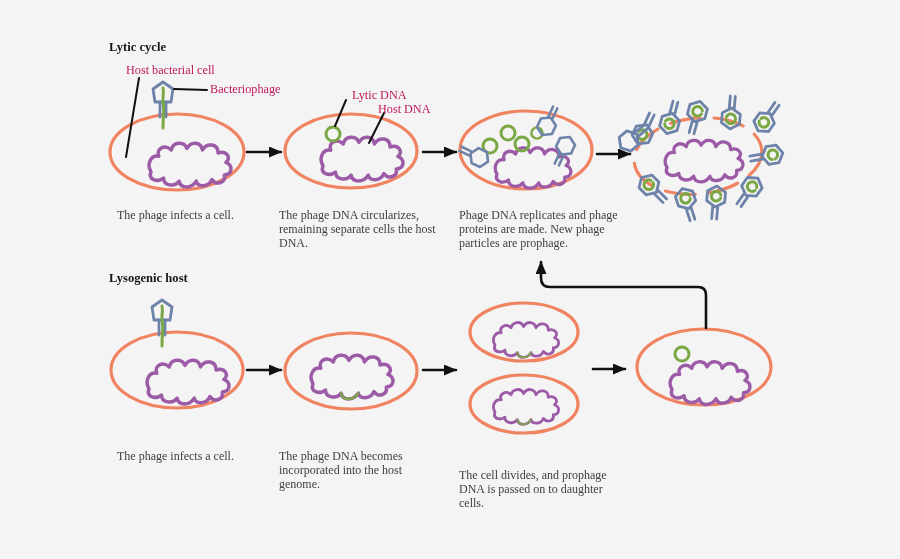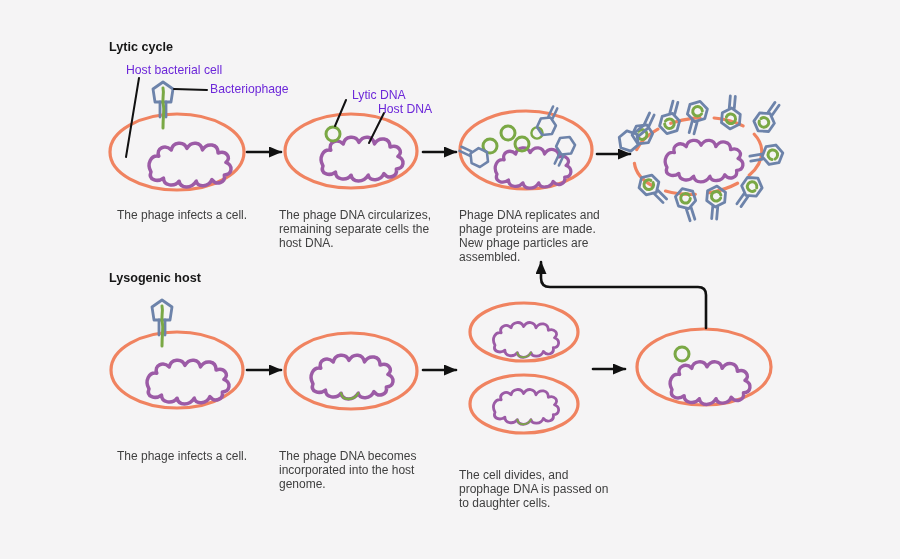--- a/index.html
+++ b/index.html
@@ -1,21 +1,21 @@
 <!DOCTYPE html>
 <html><head>
 <meta charset="utf-8">
 <style>
   html,body{margin:0;padding:0;}
   .stage{position:relative;width:900px;height:559px;background:#f5f4f5;overflow:hidden;
-         font-family:Liberation Sans, sans-serif;color:#262626;}
+         font-family:Liberation Serif, serif;color:#262626;}
   .stage svg{position:absolute;left:0;top:0;}
   .txt{position:absolute;font-size:12px;line-height:14px;color:#404040;}
   .head{position:absolute;font-size:12.6px;font-weight:bold;color:#161616;}
-  .lbl{position:absolute;font-size:12.2px;color:#6d28d9;white-space:nowrap;}
+  .lbl{position:absolute;font-size:12.2px;color:#be185d;white-space:nowrap;}
   
   .st-o{stroke:#f08360;fill:none;stroke-width:3.2;stroke-linecap:round;stroke-linejoin:round;}
   .st-p{stroke:#9c5ba6;fill:none;stroke-width:4.5;stroke-linecap:round;stroke-linejoin:round;}
   .st-g{stroke:#7aa845;fill:none;stroke-width:3;stroke-linecap:round;stroke-linejoin:round;}
   .st-b{stroke:#6d83aa;fill:none;stroke-width:2.8;stroke-linecap:round;stroke-linejoin:round;}
   .st-k{stroke:#111;fill:none;stroke-width:2.6;stroke-linecap:round;stroke-linejoin:round;}
   .st-k2{stroke:#111;fill:none;stroke-width:2;stroke-linecap:round;}
 </style>
 </head>
 <body>
@@ -139,20 +139,20 @@
 
   <div class="head" style="left:109px;top:40px">Lytic cycle</div>
 
   <div class="lbl" style="left:126px;top:63px">Host bacterial cell</div>
   <div class="lbl" style="left:210px;top:82px">Bacteriophage</div>
   <div class="lbl" style="left:352px;top:88px">Lytic DNA</div>
   <div class="lbl" style="left:378px;top:102px">Host DNA</div>
 
   <div class="txt" style="left:117px;top:208px;width:160px">The phage infects a cell.</div>
   <div class="txt" style="left:279px;top:208px;width:172px">The phage DNA circularizes, remaining separate cells the host DNA.</div>
-  <div class="txt" style="left:459px;top:208px;width:160px">Phage DNA replicates and phage proteins are made. New phage particles are assembled.</div>
+  <div class="txt" style="left:459px;top:208px;width:160px">Phage DNA replicates and phage proteins are made. New phage particles are prophage.</div>
 
   <div class="head" style="left:109px;top:271px">Lysogenic host</div>
 
   <div class="txt" style="left:117px;top:449px;width:160px">The phage infects a cell.</div>
   <div class="txt" style="left:279px;top:449px;width:158px">The phage DNA becomes incorporated into the host genome.</div>
   <div class="txt" style="left:459px;top:468px;width:150px">The cell divides, and prophage DNA is passed on to daughter cells.</div>
 </div>
 
 </body></html>

